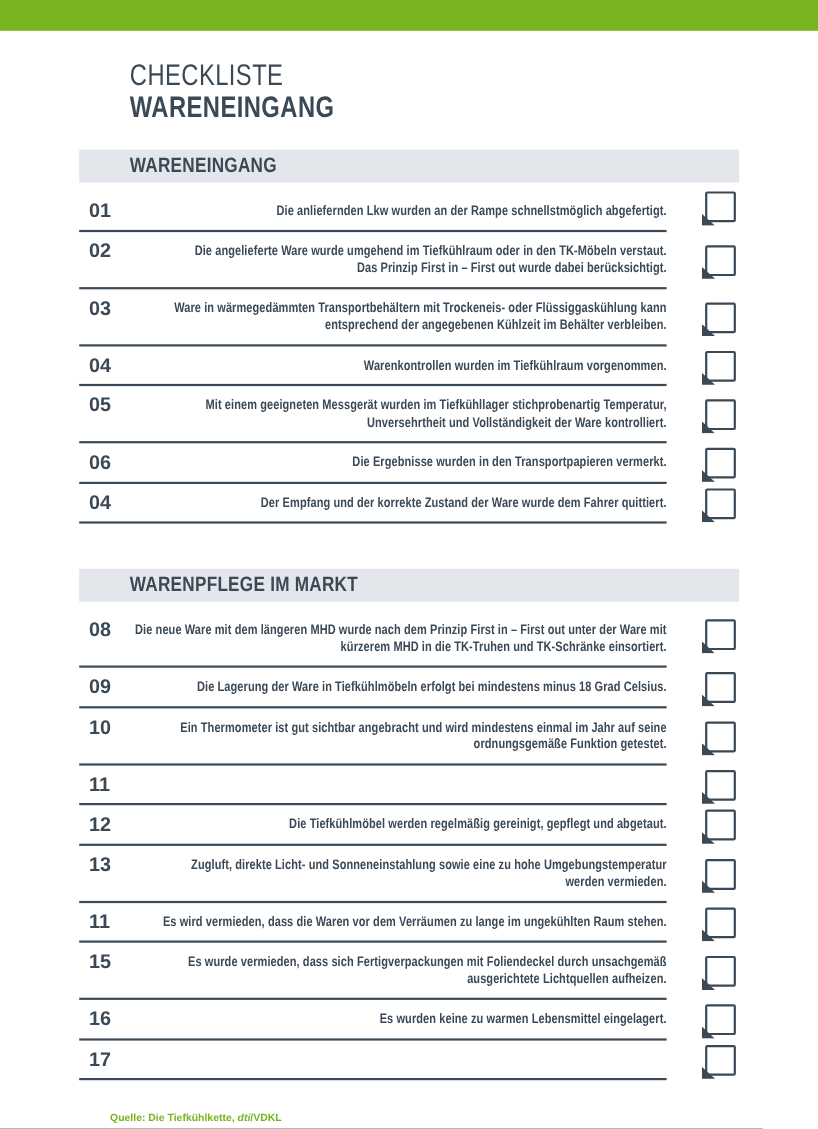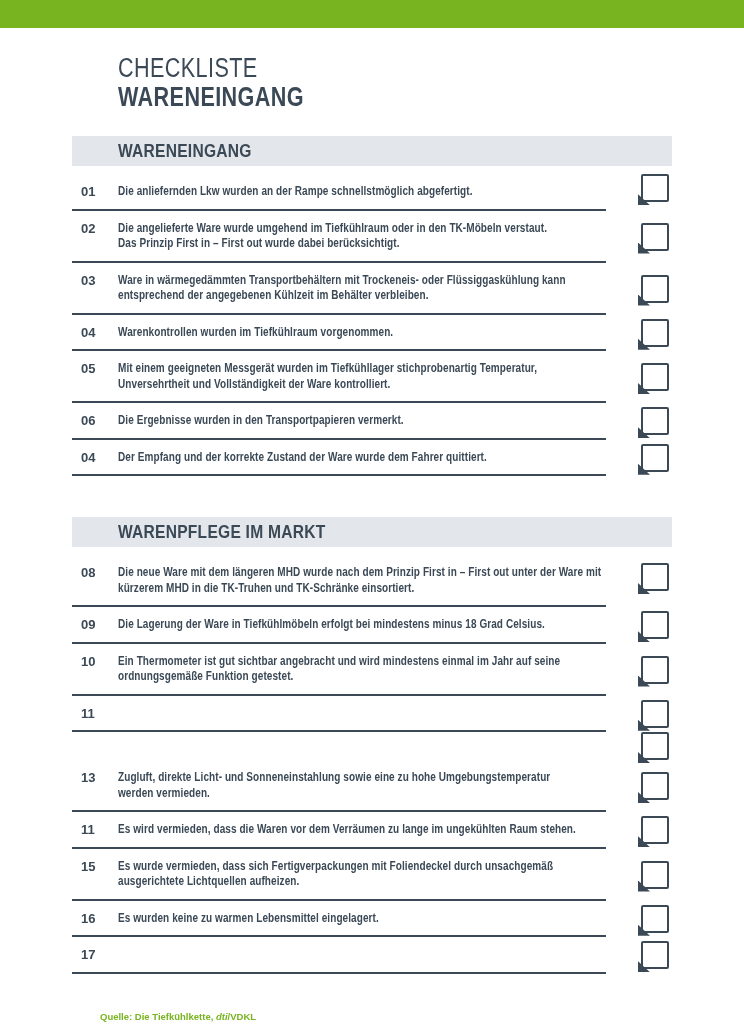--- a/index.html
+++ b/index.html
@@ -36,23 +36,23 @@
   }
   .item{display:flex;align-items:stretch;}
   .item-main{
     width:534px;display:flex;align-items:flex-start;
     border-bottom:2px solid var(--dark);
     padding:10px 0 9px 0;
   }
   .item.first .item-main{padding-top:18px;}
   .num{
     width:46px;padding-left:9px;flex:none;
-    font-size:13px;font-weight:700;line-height:15.5px;color:var(--dark);
-  }
-  .text-wrap{width:488px;flex:none;overflow:visible;}
+    font-size:18px;font-weight:700;line-height:15.5px;color:var(--dark);
+  }
+  .text-wrap{width:488px;flex:none;overflow:visible;text-align:right;}
   .text{
     width:610px;transform:scaleX(0.8);transform-origin:0 0;
     font-size:12.5px;font-weight:700;line-height:15.5px;color:var(--dark);
     white-space:pre-line;letter-spacing:.1px;
   }
   .item-check{
     flex:1;display:flex;align-items:center;justify-content:flex-end;
     padding-right:3px;
   }
   .cb{
@@ -244,20 +244,26 @@
       <div class="num">11</div>
     </div>
     <div class="item-check">
       <div class="cb">
         <span class="fold"></span>
       </div>
     </div>
   </div>
 
   <div class="item">
+    <div class="item-main">
+      <div class="num">12</div>
+      <div class="text-wrap">
+        <div class="text">Die Tiefkühlmöbel werden regelmäßig gereinigt, gepflegt und abgetaut.</div>
+      </div>
+    </div>
     <div class="item-check">
       <div class="cb">
         <span class="fold"></span>
       </div>
     </div>
   </div>
 
   <div class="item">
     <div class="item-main">
       <div class="num">13</div>

